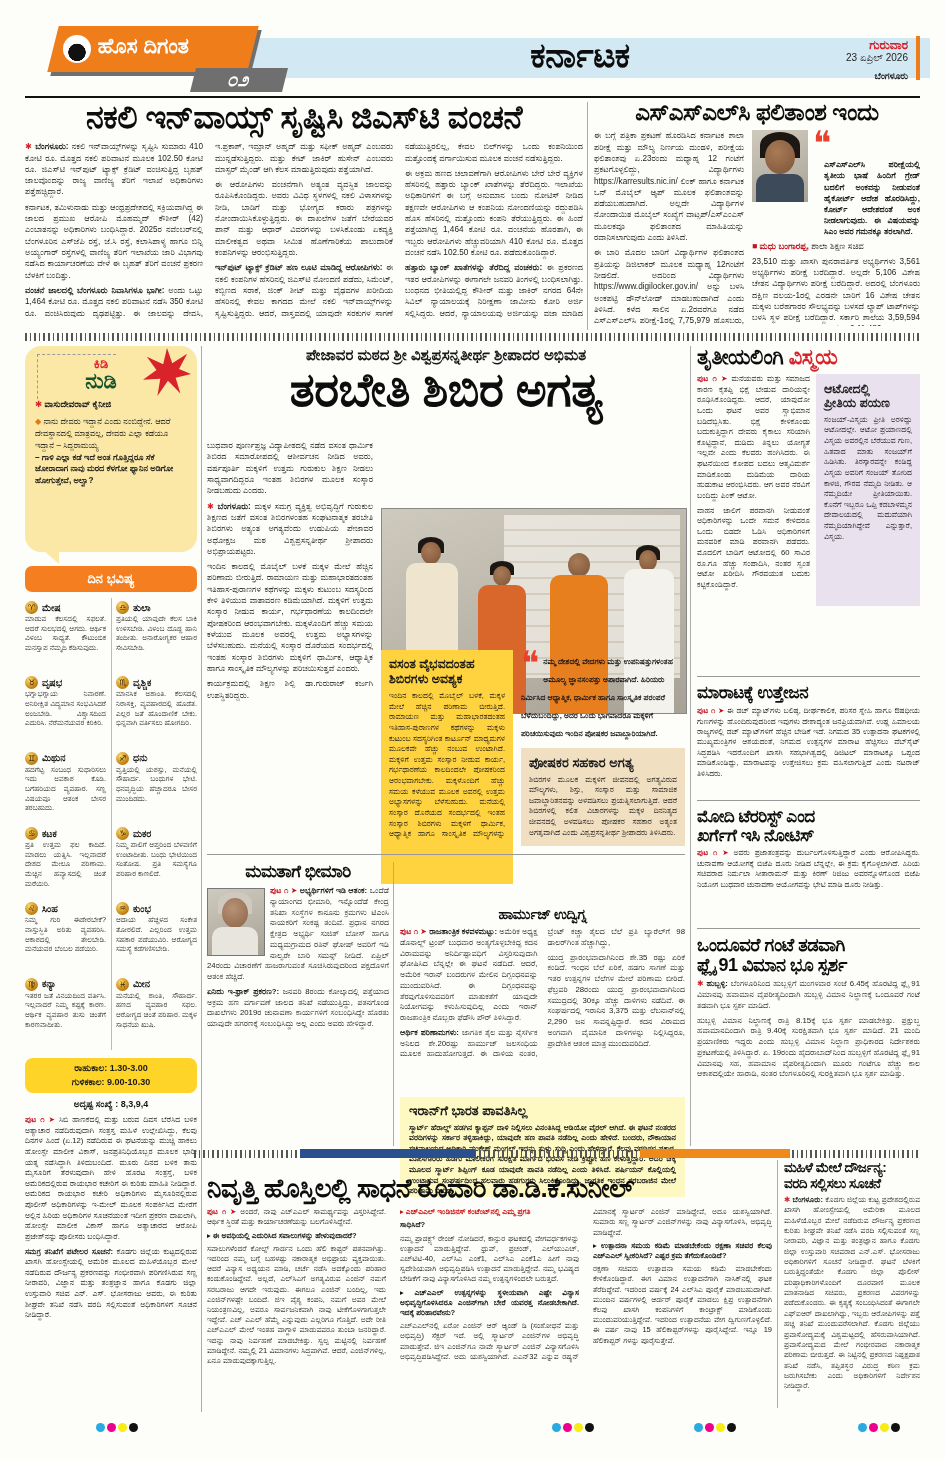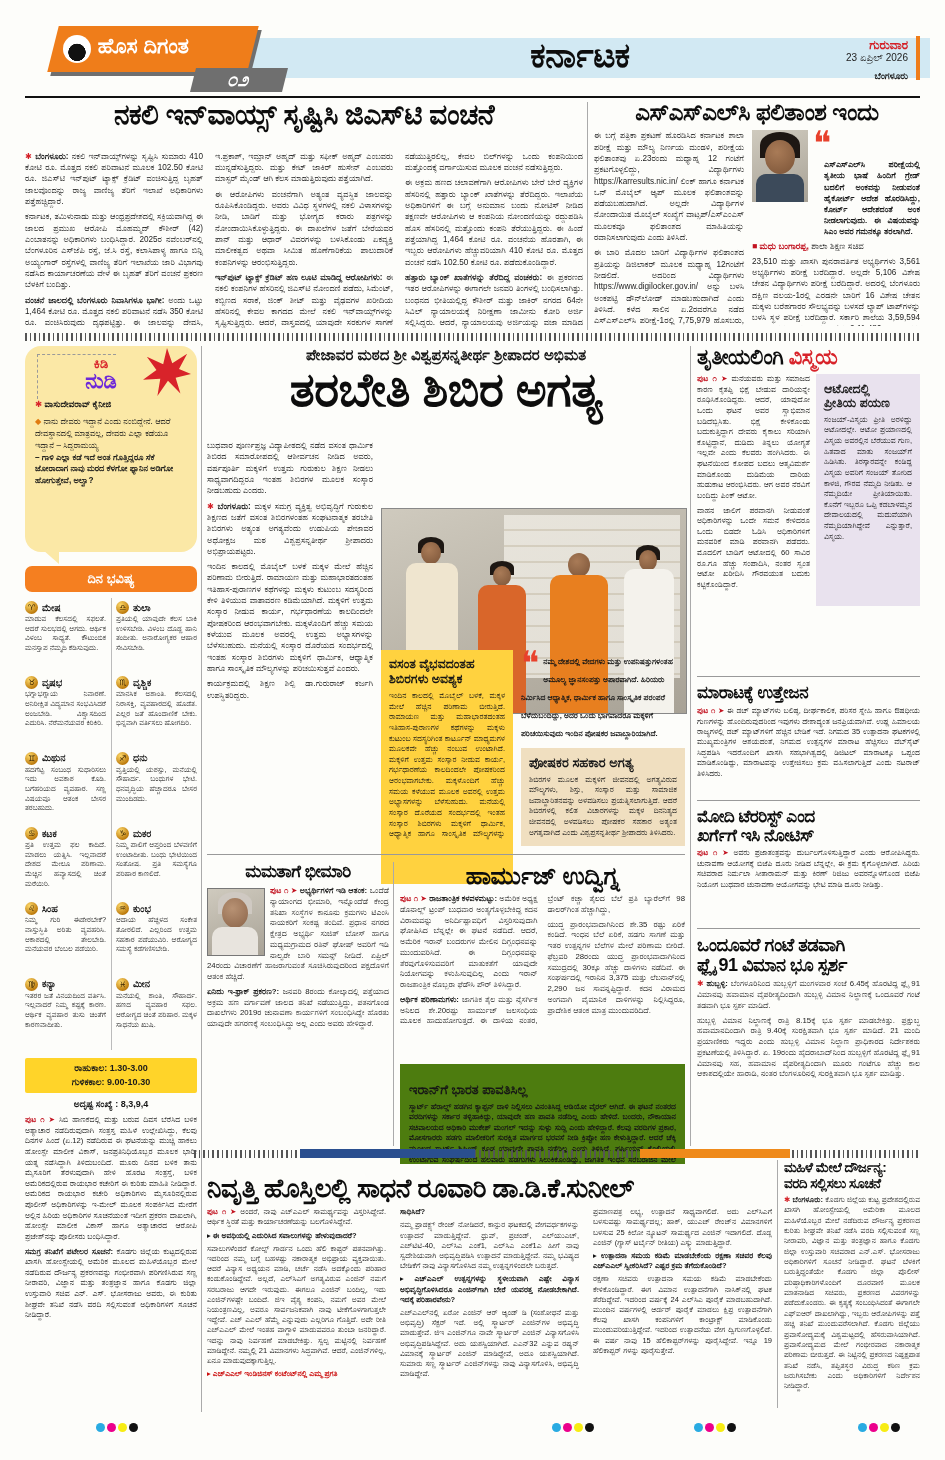--- a/index.html
+++ b/index.html
@@ -30,24 +30,24 @@
   .dashbox{border:1.5px dashed #9a9a9a;border-right:none;border-bottom:none;}
   .starburst{background:#d8232a;clip-path:polygon(50% 0,61% 32%,92% 12%,75% 44%,100% 54%,68% 62%,78% 95%,52% 68%,30% 100%,36% 64%,0 66%,28% 46%,8% 18%,42% 34%);}
   .horohead{background:#f57f20;border-radius:7px;color:#fff;font-weight:900;text-align:center;}
   .zgrid{display:grid;grid-template-columns:1fr 1fr;grid-template-rows:repeat(6,1fr);grid-auto-flow:column;column-gap:10px;position:relative;}
   .zgrid:after{content:"";position:absolute;left:50%;top:0;bottom:0;width:1px;background:#bbb;}
   .zc{overflow:hidden;padding-top:3px;}
   .zh{display:flex;align-items:center;gap:4px;font-weight:900;font-size:9.5px;}
   .zi{width:13px;height:13px;border-radius:50%;background:radial-gradient(circle at 35% 30%,#ffd96a,#b97608 75%);
     color:#3a2400;font-size:8px;line-height:13px;text-align:center;flex:0 0 13px;}
   .zt{font-size:7.3px;line-height:1.33;text-align:justify;color:#222;}
-  .rahu{background:#ffd429;border-radius:2px;text-align:center;font-weight:900;font-size:9px;line-height:1.5;color:#1a1a1a;}
+  .rahu{background:#ffd429;border-radius:8px;text-align:center;font-weight:900;font-size:9px;line-height:1.5;color:#1a1a1a;}
   .ybox{background:#ffd23f;padding:7px 8px;}
   .tanbox{background:#f0dfc0;padding:7px 8px;}
-  .pinkbox{background:#4d7c0f;padding:18px 9px;}
+  .pinkbox{background:#fef9c3;padding:6px 9px;}
   .lavbox{background:#e9e2ee;padding:8px 8px;}
   .boxtitle{font-weight:900;font-size:12px;line-height:1.2;margin:0 0 4px;}
   .boxtext{font-size:7.6px;line-height:1.4;text-align:justify;}
   .qicon{color:#e8412c;font-size:34px;line-height:.8;font-family:"DejaVu Serif",serif;}
   .attr{font-size:8.6px;font-weight:bold;}
   .attr .sq{color:#c21320;}
   
   .ph{background:linear-gradient(160deg,#cfcabe,#a8a296);position:relative;overflow:hidden;}
   .person{position:absolute;border-radius:10px 10px 0 0;}
   .head{position:absolute;border-radius:50%;background:radial-gradient(circle at 40% 35%,#a97b57,#7a5337);}
@@ -74,21 +74,21 @@
     </div>
     <div class="abs logo-orange" style="left:28px;top:4px;width:200px;height:46px;">
       <span class="abs" style="left:10px;top:9px;width:28px;height:28px;border-radius:50%;background:radial-gradient(circle at 50% 62%,#111 38%,#fff 40%);transform:skewX(14deg);"></span>
       <span class="abs" style="left:44px;top:8px;color:#fff;font-weight:900;font-size:21px;transform:skewX(14deg);white-space:nowrap;">ಹೊಸ ದಿಗಂತ</span>
     </div>
     <div class="abs logo-num" style="left:168px;top:46px;width:92px;height:24px;font-size:19px;line-height:24px;">೦೨</div>
   </div>
   <div class="abs" style="left:25px;top:96px;width:895px;height:2px;background:#111;"></div>
 
   <div class="abs" style="left:25px;top:100px;width:558px;height:230px;">
-    <div class="hl" style="font-size:28px;text-align:center;line-height:1.1;margin-bottom:20px;">ನಕಲಿ ಇನ್‌ವಾಯ್ಸ್ ಸೃಷ್ಟಿಸಿ ಜಿಎಸ್‌ಟಿ ವಂಚನೆ</div>
+    <div class="hl" style="font-size:32px;text-align:center;line-height:1.1;margin-bottom:6px;">ನಕಲಿ ಇನ್‌ವಾಯ್ಸ್ ಸೃಷ್ಟಿಸಿ ಜಿಎಸ್‌ಟಿ ವಂಚನೆ</div>
     <div class="bt cols3" style="height:186px;">
       <p><span class="star">✱</span>
          <b class="dl">ಬೆಂಗಳೂರು:</b>
          <span>ನಕಲಿ ಇನ್‌ವಾಯ್ಸ್‌ಗಳನ್ನು ಸೃಷ್ಟಿಸಿ ಸುಮಾರು 410 ಕೋಟಿ ರೂ. ಮೊತ್ತದ ನಕಲಿ ಪರಿವಾಟನೆ ಮೂಲಕ 102.50 ಕೋಟಿ ರೂ. ಜಿಎಸ್‌ಟಿ ಇನ್‌ಪುಟ್ ಟ್ಯಾಕ್ಸ್ ಕ್ರೆಡಿಟ್ ವಂಚಿಸುತ್ತಿದ್ದ ಬೃಹತ್ ಜಾಲವೊಂದನ್ನು ರಾಜ್ಯ ವಾಣಿಜ್ಯ ತೆರಿಗೆ ಇಲಾಖೆ ಅಧಿಕಾರಿಗಳು ಪತ್ತೆಹಚ್ಚಿದ್ದಾರೆ.</span></p>
       <p>ಕರ್ನಾಟಕ, ತಮಿಳುನಾಡು ಮತ್ತು ಆಂಧ್ರಪ್ರದೇಶದಲ್ಲಿ ಸಕ್ರಿಯವಾಗಿದ್ದ ಈ ಜಾಲದ ಪ್ರಮುಖ ಆರೋಪಿ ಮೊಹಮ್ಮದ್ ಕೌಶೀರ್ (42) ಎಂಬಾತನನ್ನು ಅಧಿಕಾರಿಗಳು ಬಂಧಿಸಿದ್ದಾರೆ. 2025ರ ನವೆಂಬರ್‌ನಲ್ಲಿ ಬೆಂಗಳೂರಿನ ಎಸ್‌ಜೆಪಿ ರಸ್ತೆ, ಜೆ.ಸಿ ರಸ್ತೆ, ಕಲಾಸಿಪಾಳ್ಯ ಹಾಗೂ ಬಿನ್ನಿ ಅಯ್ಯಂಗಾರ್ ರಸ್ತೆಗಳಲ್ಲಿ ವಾಣಿಜ್ಯ ತೆರಿಗೆ ಇಲಾಖೆಯ ಜಾರಿ ವಿಭಾಗವು ನಡೆಸಿದ ಕಾರ್ಯಾಚರಣೆಯ ವೇಳೆ ಈ ಬೃಹತ್ ತೆರಿಗೆ ವಂಚನೆ ಪ್ರಕರಣ ಬೆಳಕಿಗೆ ಬಂದಿತ್ತು.</p>
       <p><b class="sub">ವಂಚನೆ ಜಾಲದಲ್ಲಿ ಬೆಂಗಳೂರು ನಿವಾಸಿಗಳೂ ಭಾಗೀ:</b>
          <span>ಅಂದು ಒಟ್ಟು 1,464 ಕೋಟಿ ರೂ. ಮೊತ್ತದ ನಕಲಿ ಪರಿವಾಟನೆ ನಡೆಸಿ 350 ಕೋಟಿ ರೂ. ವಂಚಿಸಿರುವುದು ದೃಢಪಟ್ಟಿತ್ತು. ಈ ಜಾಲವನ್ನು ದೇವಸಿ, ಇ.ಪ್ರಕಾಶ್, ಇಮ್ರಾನ್ ಅಹ್ಮದ್ ಮತ್ತು ಸಫೀಕ್ ಅಹ್ಮದ್ ಎಂಬವರು ಮುನ್ನಡೆಸುತ್ತಿದ್ದರು. ಮತ್ತು ಕೇಟ್ ಜಾಕಿರ್ ಹುಸೇನ್ ಎಂಬವರು ಮಾಸ್ಟರ್ ಮೈಂಡ್ ಆಗಿ ಕೆಲಸ ಮಾಡುತ್ತಿರುವುದು ಪತ್ತೆಯಾಗಿದೆ.</span></p>
       <p>ಈ ಆರೋಪಿಗಳು ವಂಚನೆಗಾಗಿ ಅತ್ಯಂತ ವ್ಯವಸ್ಥಿತ ಜಾಲವನ್ನು ರೂಪಿಸಿಕೊಂಡಿದ್ದರು. ಅವರು ವಿವಿಧ ಸ್ಥಳಗಳಲ್ಲಿ ನಕಲಿ ವಿಳಾಸಗಳನ್ನು ನೀಡಿ, ಬಾಡಿಗೆ ಮತ್ತು ಭೋಗ್ಯದ ಕರಾರು ಪತ್ರಗಳನ್ನು ನೋಂದಾಯಿಸಿಕೊಳ್ಳುತ್ತಿದ್ದರು. ಈ ದಾಖಲೆಗಳ ಜತೆಗೆ ಬೇರೆಯವರ ಪಾನ್ ಮತ್ತು ಆಧಾರ್ ವಿವರಗಳನ್ನು ಬಳಸಿಕೊಂಡು ಏಕವ್ಯಕ್ತಿ ಮಾಲೀಕತ್ವದ ಅಥವಾ ಸೀಮಿತ ಹೊಣೆಗಾರಿಕೆಯ ಪಾಲುದಾರಿಕೆ ಕಂಪನಿಗಳನ್ನು ಆರಂಭಿಸುತ್ತಿದ್ದರು.</p>
       <p><b class="sub">ಇನ್‌ಪುಟ್ ಟ್ಯಾಕ್ಸ್ ಕ್ರೆಡಿಟ್ ಹಣ ಲೂಟಿ ಮಾಡಿದ್ದ ಆರೋಪಿಗಳು:</b>
          <span>ಈ ನಕಲಿ ಕಂಪನಿಗಳ ಹೆಸರಿನಲ್ಲಿ ಜಿಎಸ್‌ಟಿ ನೋಂದಣಿ ಪಡೆದು, ಸಿಮೆಂಟ್, ಕಬ್ಬಿಣದ ಸರಾಕೆ, ಜಿಂಕ್ ಶೀಟ್ ಮತ್ತು ವೈಢವಗಳ ಖರೀದಿಯ ಹೆಸರಿನಲ್ಲಿ ಕೇವಲ ಕಾಗದದ ಮೇಲೆ ನಕಲಿ ಇನ್‌ವಾಯ್ಸ್‌ಗಳನ್ನು ಸೃಷ್ಟಿಸುತ್ತಿದ್ದರು. ಆದರೆ, ವಾಸ್ತವದಲ್ಲಿ ಯಾವುದೇ ಸರಕುಗಳ ಸಾಗಣೆ ನಡೆಯುತ್ತಿರಲಿಲ್ಲ, ಕೇವಲ ಬಿಲ್‌ಗಳನ್ನು ಒಂದು ಕಂಪನಿಯಿಂದ ಮತ್ತೊಂದಕ್ಕೆ ವರ್ಗಾಯಿಸುವ ಮೂಲಕ ವಂಚನೆ ನಡೆಸುತ್ತಿದ್ದರು.</span></p>
@@ -131,21 +131,21 @@
   <div class="abs rib" style="left:25px;top:333px;width:895px;"></div>
 
   <div class="abs" style="left:25px;top:346px;width:172px;height:1066px;">
 
     <div class="kidibox" style="position:relative;height:206px;padding:10px 10px 6px;box-sizing:border-box;">
       <span class="tail"></span>
       <span class="abs starburst" style="right:6px;top:2px;width:48px;height:48px;"></span>
       <div class="abs dashbox" style="left:12px;top:8px;width:78px;height:44px;"></div>
       <div style="text-align:center;margin-left:-20px;">
         <div style="color:#d8232a;font-weight:900;font-size:13px;">ಕಿಡಿ</div>
-        <div style="color:#6d28d9;font-weight:900;font-size:21px;line-height:.9;">ನುಡಿ</div>
+        <div style="color:#14532d;font-weight:900;font-size:21px;line-height:.9;">ನುಡಿ</div>
       </div>
       <div style="font-size:8.6px;font-weight:900;margin:8px 0 6px;">
         <span style="color:#d8232a;">✱ </span><span>ವಾಸುದೇವರಾವ್ ಕೈನೀಜಿ</span>
       </div>
       <div style="font-size:8.2px;line-height:1.45;">
         <span style="color:#e07b10;">◆ </span>
         <span>ನಾನು ದೇವರು ಇದ್ದಾನೆ ಎಂದು ನಂಬಿದ್ದೇನೆ. ಆದರೆ ದೇವಸ್ಥಾನದಲ್ಲಿ ಮಾತ್ರವಲ್ಲ, ದೇವರು ಎಲ್ಲಾ ಕಡೆಯೂ ಇದ್ದಾನೆ – ಸಿದ್ದರಾಮಯ್ಯ</span><br>
         <b>– ಗಾಳಿ ಎಲ್ಲಾ ಕಡೆ ಇದೆ ಅಂತ ಗೊತ್ತಿದ್ದರೂ ಸೆಕೆ ಜೋರಾದಾಗ ನಾವು ಮರದ ಕೆಳಗೋ ಫ್ಯಾನಿನ ಅಡಿಗೋ ಹೋಗುತ್ತೇವೆ, ಅಲ್ವಾ?</b>
       </div>
     </div>
@@ -307,21 +307,21 @@
       <p><span class="cont">ಪುಟ ೧ ➤</span>
          <b class="sub">ಅಭ್ಯರ್ಥಿಗಳಿಗೆ ಇಡಿ ಆತಂಕ:</b>
          <span>ಒಂದೆಡೆ ನ್ಯಾಯಾಂಗದ ಭೀಮಾರಿ, ಇನ್ನೊಂದೆಡೆ ಕೇಂದ್ರ ತನಿಖಾ ಸಂಸ್ಥೆಗಳ ಕಾನೂನು ಕ್ರಮಗಳು ಟಿಎಂಸಿ ನಾಯಕರಿಗೆ ಸಂಕಷ್ಟ ತಂದಿವೆ. ಪ್ರಧಾನ ನಗರದ ಕ್ಷೇತ್ರದ ಅಭ್ಯರ್ಥಿ ಸುಜಿತ್ ಬೋಸ್ ಹಾಗೂ ಮಧ್ಯಮಗ್ರಾಮದ ರತಿನ್ ಘೋಷ್ ಅವರಿಗೆ ಇಡಿ ನಾಲ್ವರೇ ಬಾರಿ ಸಮನ್ಸ್ ನೀಡಿದೆ. ಏಪ್ರಿಲ್ 24ರಂದು ವಿಚಾರಣೆಗೆ ಹಾಜರಾಗುವಂತೆ ಸೂಚಿಸಿರುವುದರಿಂದ ಪಕ್ಷದೊಳಗೆ ಆತಂಕ ಹೆಚ್ಚಿದೆ.</span></p>
       <p><b class="sub">ಏನಿದು ಇ-ಫ್ರಾಕ್ ಪ್ರಕರಣ?:</b>
          <span>ಜನವರಿ 8ರಂದು ಕೋಲ್ಕಾದಲ್ಲಿ ಪತ್ತೆಯಾದ ಅಕ್ರಮ ಹಣ ವರ್ಗಾವಣೆ ಜಾಲದ ತನಿಖೆ ನಡೆಯುತ್ತಿದ್ದು, ಪತನಗೊಂಡ ದಾಖಲೆಗಳು 2019ರ ಚುನಾವಣಾ ಕಾರ್ಯಗಳಿಗೆ ಸಂಬಂಧಿಸಿದ್ದೇ ಹೊರತು ಯಾವುದೇ ಹಗರಣಕ್ಕೆ ಸಂಬಂಧಿಸಿದ್ದು ಅಲ್ಲ ಎಂದು ಅವರು ಹೇಳಿದ್ದಾರೆ.</span></p>
     </div>
   </div>
   <div class="abs vrule" style="left:393px;top:862px;height:284px;"></div>
 
   <div class="abs" style="left:400px;top:862px;width:285px;height:284px;">
-    <div class="hl" style="font-size:24px;text-align:center;margin-bottom:4px;">ಹಾರ್ಮುಜ್ ಉದ್ವಿಗ್ನ</div>
+    <div class="hl" style="font-size:14px;text-align:center;margin-bottom:4px;margin-top:44px;">ಹಾರ್ಮುಜ್ ಉದ್ವಿಗ್ನ</div>
     <div class="bt cols2" style="font-size:7.8px;height:166px;">
       <p><span class="cont">ಪುಟ ೧ ➤</span>
          <b class="sub">ರಾಜತಾಂತ್ರಿಕ ಕಳವಳಮಟ್ಟು:</b>
          <span>ಅಮೆರಿಕ ಅಧ್ಯಕ್ಷ ಡೊನಾಲ್ಡ್ ಟ್ರಂಪ್ ಬುಧವಾರ ಅಂತ್ಯಗೊಳ್ಳಬೇಕಿದ್ದ ಕದನ ವಿರಾಮವನ್ನು ಅನಿರ್ದಿಷ್ಟಾವಧಿಗೆ ವಿಸ್ತರಿಸುವುದಾಗಿ ಘೋಷಿಸಿದ ಬೆನ್ನಲ್ಲೇ ಈ ಘಟನೆ ನಡೆದಿದೆ. ಆದರೆ, ಅಮೆರಿಕ ಇರಾನ್ ಬಂದರುಗಳ ಮೇಲಿನ ದಿಗ್ಬಂಧನವನ್ನು ಮುಂದುವರಿಸಿದೆ. ಈ ದಿಗ್ಬಂಧನವನ್ನು ತೆರವುಗೊಳಿಸುವವರಿಗೆ ಮಾತುಕತೆಗೆ ಯಾವುದೇ ನಿಯೋಗವನ್ನು ಕಳುಹಿಸುವುದಿಲ್ಲ ಎಂದು ಇರಾನ್ ರಾಜತಾಂತ್ರಿಕ ನೊಬ್ಬರಾ ಫೆಡೌಸಿ ಪೌರ್ ತಿಳಿಸಿದ್ದಾರೆ.</span></p>
       <p><b class="sub">ಆರ್ಥಿಕ ಪರಿಣಾಮಗಳು:</b>
          <span>ಜಾಗತಿಕ ತೈಲ ಮತ್ತು ನೈಸರ್ಗಿಕ ಅನಿಲದ ಶೇ.20ರಷ್ಟು ಹಾರ್ಮುಜ್ ಜಲಸಂಧಿಯ ಮೂಲಕ ಹಾದುಹೋಗುತ್ತದೆ. ಈ ದಾಳಿಯ ನಂತರ, ಬ್ರೆಂಟ್ ಕಚ್ಚಾ ತೈಲದ ಬೆಲೆ ಪ್ರತಿ ಬ್ಯಾರೆಲ್‌ಗೆ 98 ಡಾಲರ್‌ಗಿಂತ ಹೆಚ್ಚಾಗಿದ್ದು,</span></p>
       <p>ಯುದ್ಧ ಪ್ರಾರಂಭವಾದಾಗಿನಿಂದ ಶೇ.35 ರಷ್ಟು ಏರಿಕೆ ಕಂಡಿದೆ. ಇಂಧನ ಬೆಲೆ ಏರಿಕೆ, ಹಡಗು ಸಾಗಣೆ ಮತ್ತು ಇತರ ಉತ್ಪನ್ನಗಳ ಬೆಲೆಗಳ ಮೇಲೆ ಪರಿಣಾಮ ಬೀರಿದೆ. ಫೆಬ್ರವರಿ 28ರಂದು ಯುದ್ಧ ಪ್ರಾರಂಭವಾದಾಗಿನಿಂದ ಸಮುದ್ರದಲ್ಲಿ 30ಕ್ಕೂ ಹೆಚ್ಚು ದಾಳಿಗಳು ನಡೆದಿವೆ. ಈ ಸಂಘರ್ಷದಲ್ಲಿ ಇರಾನಿನ 3,375 ಮತ್ತು ಲೆಬನಾನ್‌ನಲ್ಲಿ 2,290 ಜನ ಸಾವನ್ನಪ್ಪಿದ್ದಾರೆ. ಕದನ ವಿರಾಮದ ಅಂಗವಾಗಿ ವೈಮಾನಿಕ ದಾಳಿಗಳನ್ನು ನಿಲ್ಲಿಸಿದ್ದರೂ, ಪ್ರಾದೇಶಿಕ ಆತಂಕ ಮಾತ್ರ ಮುಂದುವರಿದಿದೆ.</p>
     </div>
     <div class="pinkbox" style="margin-top:4px;height:100px;box-sizing:border-box;overflow:hidden;">
       <div class="boxtitle" style="font-size:13px;">ಇರಾನ್‌ಗೆ ಭಾರತ ಪಾವತಿಸಿಲ್ಲ</div>
@@ -384,21 +384,20 @@
     <div class="qa" style="column-count:3;column-gap:14px;height:200px;overflow:hidden;">
       <p><span class="cont">ಪುಟ ೧ ➤</span>
          <span>ಅಂದರೆ, ನಾವು ಎಚ್‌ಎಎಲ್ ಸಾಮರ್ಥ್ಯವನ್ನು ವಿಸ್ತರಿಸಿದ್ದೇವೆ. ಆರ್ಥಿಕ ಸ್ಥಿರತೆ ಮತ್ತು ಕಾರ್ಯಾಚರಣೆಯನ್ನು ಬಲಗೊಳಿಸಿದ್ದೇವೆ.</span></p>
       <p class="q">▸ ಈ ಅವಧಿಯಲ್ಲಿ ಎದುರಿಸಿದ ಸವಾಲುಗಳನ್ನು ಹೇಳುವುದಾದರೆ?</p>
       <p>ಸವಾಲುಗಳೆಂದರೆ ಕೋಲ್ಸ್ ಗಾರ್ಡನ ಒಂದು ಹೆಲಿ ಕಾಪ್ಟರ್ ಪತನವಾಗಿತ್ತು. ಇದರಿಂದ ನಮ್ಮ ಬಗ್ಗೆ ಬಹಳಷ್ಟು ನಕಾರಾತ್ಮಕ ಅಭಿಪ್ರಾಯ ವ್ಯಕ್ತವಾಯಿತು. ಆದರೆ ವಿನ್ಯಾಸ ಅಧ್ಯಯನ ಮಾಡಿ, ಚರ್ಚೆ ನಡೆಸಿ ಅದಕ್ಕೊಂದು ಪರಿಹಾರ ಕಂಡುಕೊಂಡಿದ್ದೇವೆ. ಅಲ್ಲದೆ, ಎಲ್‌ಸಿಎಗೆ ಅಗತ್ಯವಿರುವ ಎಂಜಿನ್ ನಮಗೆ ಸರಬರಾಜು ಆಗದೇ ಇರುವುದು. ಈಗಲೂ ಎಂಜಿನ್ ಬಂದಿಲ್ಲ, ಇದು ಎಂಜಿನ್‌ಗಳಷ್ಟೇ ಬಂದಿದೆ. ಜಿಇ ವೈಶ್ಯ ಕಂಪನಿ, ನಮಗೆ ಅವರ ಮೇಲೆ ನಿಯಂತ್ರಣವಿಲ್ಲ, ಅವರೂ ಸಾರ್ವಜನಿಕವಾಗಿ ನಾವು ಟೀಕೆಗೊಳಗಾಗುತ್ತಲೇ ಇದ್ದೇವೆ. ಎಚ್ ಎಎಲ್ ಹೆಮ್ಮೆ ಎನ್ನುವುದು ಎಲ್ಲರಿಗೂ ಗೊತ್ತಿದೆ. ಅದೇ ರೀತಿ ಎಚ್‌ಎಎಲ್ ಮೇಲೆ ಇಂತಹ ವಾಗ್ದಾಳಿ ಮಾಡುವವರೂ ತುಂಬಾ ಜನರಿದ್ದಾರೆ. ಇದನ್ನು ನಾವು ನಿರ್ವಹಣೆ ಮಾಡಬೇಕಿತ್ತು. ಸ್ವಲ್ಪ ಮಟ್ಟಿನಲ್ಲಿ ನಿರ್ವಹಣೆ ಮಾಡಿದ್ದೇನೆ. ನಮ್ಮಲ್ಲಿ 21 ವಿಮಾನಗಳು ಸಿದ್ಧವಾಗಿವೆ. ಆದರೆ, ಎಂಜಿನ್‌ಗಳಿಲ್ಲ, ಏನೂ ಮಾಡುವುದಕ್ಕಾಗುತ್ತಿಲ್ಲ.</p>
       <p class="rb">▸ ಎಚ್‌ಎಎಲ್ ಇಂಡಿಜಿನಸ್ ಕಂಟೆಂಟ್‌ನಲ್ಲಿ ಎಮ್ಮ ಪ್ರಗತಿ</p>
       <p class="q">ಸಾಧಿಸಿದೆ?</p>
       <p>ನಮ್ಮ ಪ್ರಾಡಕ್ಟ್ಸ್ ರೇಂಜ್ ನೋಡಿದರೆ, ಕಾನ್ಪುರ ಘಟಕದಲ್ಲಿ ವೇಗವರ್ಧಕಗಳನ್ನು ಉತ್ಪಾದನೆ ಮಾಡುತ್ತಿದ್ದೇವೆ. ಧ್ರುವ್, ಪ್ರಚಂಡ್, ಎಲ್‌ಯುಎಚ್, ಎಚ್‌ಟಿಟಿ-40, ಎಲ್‌ಸಿಎ ಎಂಕೆ1, ಎಲ್‌ಸಿಎ ಎಂಕೆ1ಎ ಹೀಗೆ ನಾವು ಸ್ವದೇಶಿಯವಾಗಿ ಅಭಿವೃದ್ಧಿಪಡಿಸಿ ಉತ್ಪಾದನೆ ಮಾಡುತ್ತಿದ್ದೇವೆ. ನಮ್ಮ ಭವಿಷ್ಯದ ಬೇಡಿಕೆಗೆ ನಾವು ವಿನ್ಯಾಸಗೊಳಿಸಿದ ನಮ್ಮ ಉತ್ಪನ್ನಗಳಿಂದಲೇ ಬರುತ್ತದೆ.</p>
       <p class="q">▸ ಎಚ್‌ಎಎಲ್ ಉತ್ಪನ್ನಗಳನ್ನು ಸ್ಥಳೀಯವಾಗಿ ಎಷ್ಟೇ ವಿನ್ಯಾಸ ಅಭಿವೃದ್ಧಿಗೊಳಿಸಿದರೂ ಎಂಜಿನ್‌ಗಾಗಿ ಬೇರೆ ಯವರತ್ತ ನೋಡಬೇಕಾಗಿದೆ. ಇದಕ್ಕೆ ಪರಿಹಾರವೇನು?</p>
       <p>ಎಚ್‌ಎಎಲ್‌ನಲ್ಲಿ ಏರೋ ಎಂಜಿನ್ ಆರ್ ಆ್ಯಂಡ್ ಡಿ (ಸಂಶೋಧನೆ ಮತ್ತು ಅಭಿವೃದ್ಧಿ) ಸೆಕ್ಟರ್ ಇದೆ. ಅಲ್ಲಿ ಸ್ಮಾರ್ಟರ್ ಎಂಜಿನ್‌ಗಳ ಅಭಿವೃದ್ಧಿ ಮಾಡುತ್ತೇವೆ. ಜಿಇ ಎಂಜಿನ್‌ಗೂ ನಾವೇ ಸ್ಮಾರ್ಟರ್ ಎಂಜಿನ್ ವಿನ್ಯಾಸಗೊಳಿಸಿ ಅಭಿವೃದ್ಧಿಪಡಿಸಿದ್ದೇವೆ. ಅದು ಯಶಸ್ವಿಯಾಗಿದೆ. ಎಎನ್32 ಎನ್ನುವ ರಷ್ಯನ್ ವಿಮಾನಕ್ಕೆ ಸ್ಮಾರ್ಟರ್ ಎಂಜಿನ್ ಮಾಡಿದ್ದೇವೆ, ಅದೂ ಯಶಸ್ವಿಯಾಗಿದೆ. ಸುಮಾರು ಸಣ್ಣ ಸ್ಮಾರ್ಟರ್ ಎಂಜಿನ್‌ಗಳನ್ನು ನಾವು ವಿನ್ಯಾಸಗೊಳಿಸಿ, ಅಭಿವೃದ್ಧಿ ಮಾಡಿದ್ದೇವೆ.</p>
-      <p>ಪ್ರಮಾಣಪತ್ರ ಲಭ್ಯ, ಉತ್ಪಾದನೆ ಸಾಧ್ಯವಾಗಲಿದೆ. ಅದು ಎಲ್‌ಸಿಎಗೆ ಬಳಸುವಷ್ಟು ಸಾಮರ್ಥ್ಯದಲ್ಲ; ಹಾಕ್, ಯುಎಚ್ ರೇಂಜ್‌ನ ವಿಮಾನಗಳಿಗೆ ಬಳಸುವ 25 ಕಿಲೋ ನ್ಯೂಟನ್ ಸಾಮರ್ಥ್ಯದ ಎಂಜಿನ್ ಇದಾಗಲಿದೆ. ದೊಡ್ಡ ಎಂಜಿನ್ (ಗ್ಯಾಸ್ ಟರ್ಬೈನ್ ರೀತಿಯ) ಎಸ್ಕ್ಯು ಮಾಡುತ್ತಿದ್ದಾರೆ.</p>
       <p class="q">▸ ಉತ್ಪಾದನಾ ಸಮಯ ಕಡಿಮೆ ಮಾಡಬೇಕೆಂದು ರಕ್ಷಣಾ ಸಚಿವರ ಕೆಲವು ಎಚ್‌ಎಎಲ್ ಸ್ವೀಕರಿಸಿದೆ? ಎಷ್ಟರ ಕ್ರಮ ತೆಗೆದುಕೊಂಡಿದೆ?</p>
       <p>ರಕ್ಷಣಾ ಸಚಿವರು ಉತ್ಪಾದನಾ ಸಮಯ ಕಡಿಮೆ ಮಾಡಬೇಕೆಂದು ಕೇಳಿಕೊಂಡಿದ್ದಾರೆ. ಈಗ ವಿಮಾನ ಉತ್ಪಾದನೆಗಾಗಿ ನಾಸಿಕ್‌ನಲ್ಲಿ ಘಟಕ ತೆರೆದಿದ್ದೇವೆ. ಇದರಿಂದ ವರ್ಷಕ್ಕೆ 24 ಎಲ್‌ಸಿಎ ಪೂರೈಕೆ ಮಾಡಬಹುದಾಗಿದೆ. ಮುಂದಿನ ವರ್ಷಗಳಲ್ಲಿ ಆರ್ಡರ್ ಪೂರೈಕೆ ಮಾಡಲು ಕ್ಷಿಪ್ರ ಉತ್ಪಾದನೆಗಾಗಿ ಕೆಲವು ಖಾಸಗಿ ಕಂಪನಿಗಳಿಗೆ ಕಾಂಟ್ರಾಕ್ಟ್ ಮಾಡಿಕೊಂಡು ಮುಂದುವರಿಯುತ್ತಿದ್ದೇವೆ. ಇದರಿಂದ ಉತ್ಪಾದನೆಯ ವೇಗ ದ್ವಿಗುಣಗೊಳ್ಳಲಿದೆ. ಈ ವರ್ಷ ನಾವು 15 ಹೆಲಿಕಾಪ್ಟರ್‌ಗಳನ್ನು ಪೂರೈಸಿದ್ದೇವೆ. ಇನ್ನೂ 19 ಹೆಲಿಕಾಪ್ಟರ್ ಗಳನ್ನು ಪೂರೈಸುತ್ತೇವೆ.</p>
     </div>
   </div>
   <div class="abs vrule" style="left:777px;top:1160px;height:248px;"></div>
 
   <div class="abs" style="left:784px;top:1160px;width:136px;height:248px;">
     <div class="hl" style="font-size:13.5px;line-height:1.15;">
       <span>ಮಹಿಳೆ ಮೇಲೆ ದೌರ್ಜನ್ಯ:</span><br><span>ವರದಿ ಸಲ್ಲಿಸಲು ಸೂಚನೆ</span>
     </div>

